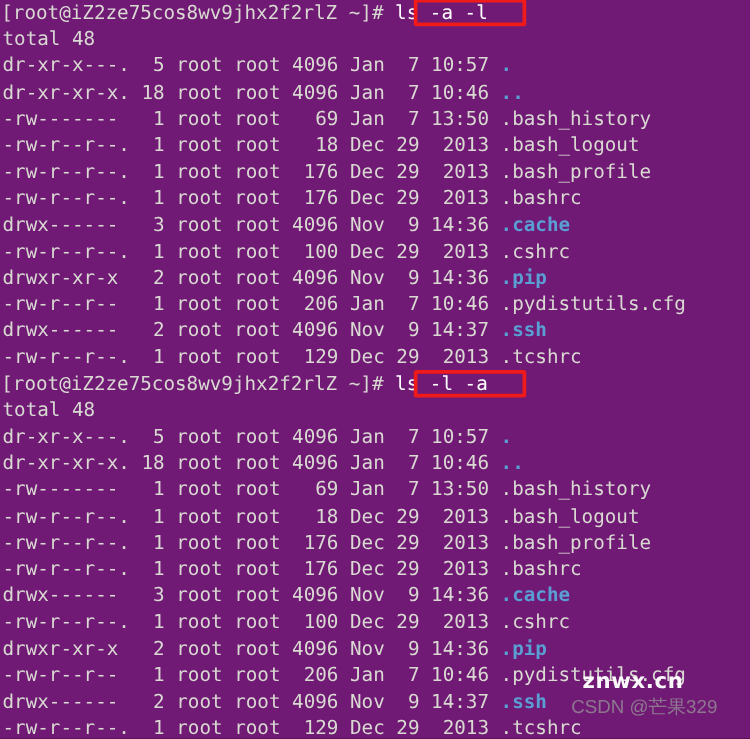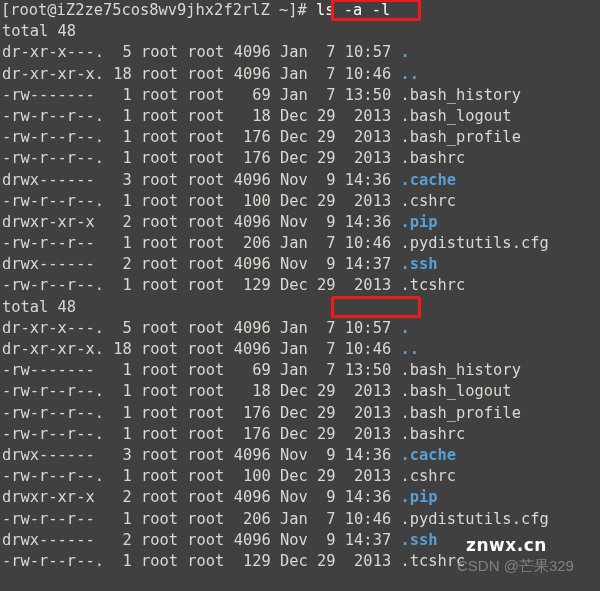--- a/index.html
+++ b/index.html
@@ -10,21 +10,21 @@
   body {
     width: 600px;
     height: 591px;
     overflow: hidden;
     font-family: "DejaVu Sans Mono", "Liberation Mono", monospace;
   }
   #terminal {
     position: relative;
     width: 600px;
     height: 591px;
-    background: #404040;
+    background: #701a75;
     color: #d8d8d2;
     font-family: "DejaVu Sans Mono", "Liberation Mono", monospace;
     font-size: 15.4px;
     line-height: 21.2px;
     letter-spacing: 0px;
     overflow: hidden;
   }
   .line {
     white-space: pre;
     height: 21.2px;
@@ -86,20 +86,21 @@
       <div class="line"><span class="seg c-default">-rw-------   1 root root   69 Jan  7 13:50 </span><span class="seg c-default">.bash_history</span></div>
       <div class="line"><span class="seg c-default">-rw-r--r--.  1 root root   18 Dec 29  2013 </span><span class="seg c-default">.bash_logout</span></div>
       <div class="line"><span class="seg c-default">-rw-r--r--.  1 root root  176 Dec 29  2013 </span><span class="seg c-default">.bash_profile</span></div>
       <div class="line"><span class="seg c-default">-rw-r--r--.  1 root root  176 Dec 29  2013 </span><span class="seg c-default">.bashrc</span></div>
       <div class="line"><span class="seg c-default">drwx------   3 root root 4096 Nov  9 14:36 </span><span class="seg c-dir">.cache</span></div>
       <div class="line"><span class="seg c-default">-rw-r--r--.  1 root root  100 Dec 29  2013 </span><span class="seg c-default">.cshrc</span></div>
       <div class="line"><span class="seg c-default">drwxr-xr-x   2 root root 4096 Nov  9 14:36 </span><span class="seg c-dir">.pip</span></div>
       <div class="line"><span class="seg c-default">-rw-r--r--   1 root root  206 Jan  7 10:46 </span><span class="seg c-default">.pydistutils.cfg</span></div>
       <div class="line"><span class="seg c-default">drwx------   2 root root 4096 Nov  9 14:37 </span><span class="seg c-dir">.ssh</span></div>
       <div class="line"><span class="seg c-default">-rw-r--r--.  1 root root  129 Dec 29  2013 </span><span class="seg c-default">.tcshrc</span></div>
+      <div class="prompt-line"><span class="seg c-prompt">[root@iZ2ze75cos8wv9jhx2f2rlZ ~]# </span><span class="seg c-cmd">ls -l -a</span></div>
       <div class="line">total 48</div>
       <div class="line"><span class="seg c-default">dr-xr-x---.  5 root root 4096 Jan  7 10:57 </span><span class="seg c-dir">.</span></div>
       <div class="line"><span class="seg c-default">dr-xr-xr-x. 18 root root 4096 Jan  7 10:46 </span><span class="seg c-dir">..</span></div>
       <div class="line"><span class="seg c-default">-rw-------   1 root root   69 Jan  7 13:50 </span><span class="seg c-default">.bash_history</span></div>
       <div class="line"><span class="seg c-default">-rw-r--r--.  1 root root   18 Dec 29  2013 </span><span class="seg c-default">.bash_logout</span></div>
       <div class="line"><span class="seg c-default">-rw-r--r--.  1 root root  176 Dec 29  2013 </span><span class="seg c-default">.bash_profile</span></div>
       <div class="line"><span class="seg c-default">-rw-r--r--.  1 root root  176 Dec 29  2013 </span><span class="seg c-default">.bashrc</span></div>
       <div class="line"><span class="seg c-default">drwx------   3 root root 4096 Nov  9 14:36 </span><span class="seg c-dir">.cache</span></div>
       <div class="line"><span class="seg c-default">-rw-r--r--.  1 root root  100 Dec 29  2013 </span><span class="seg c-default">.cshrc</span></div>
       <div class="line"><span class="seg c-default">drwxr-xr-x   2 root root 4096 Nov  9 14:36 </span><span class="seg c-dir">.pip</span></div>

